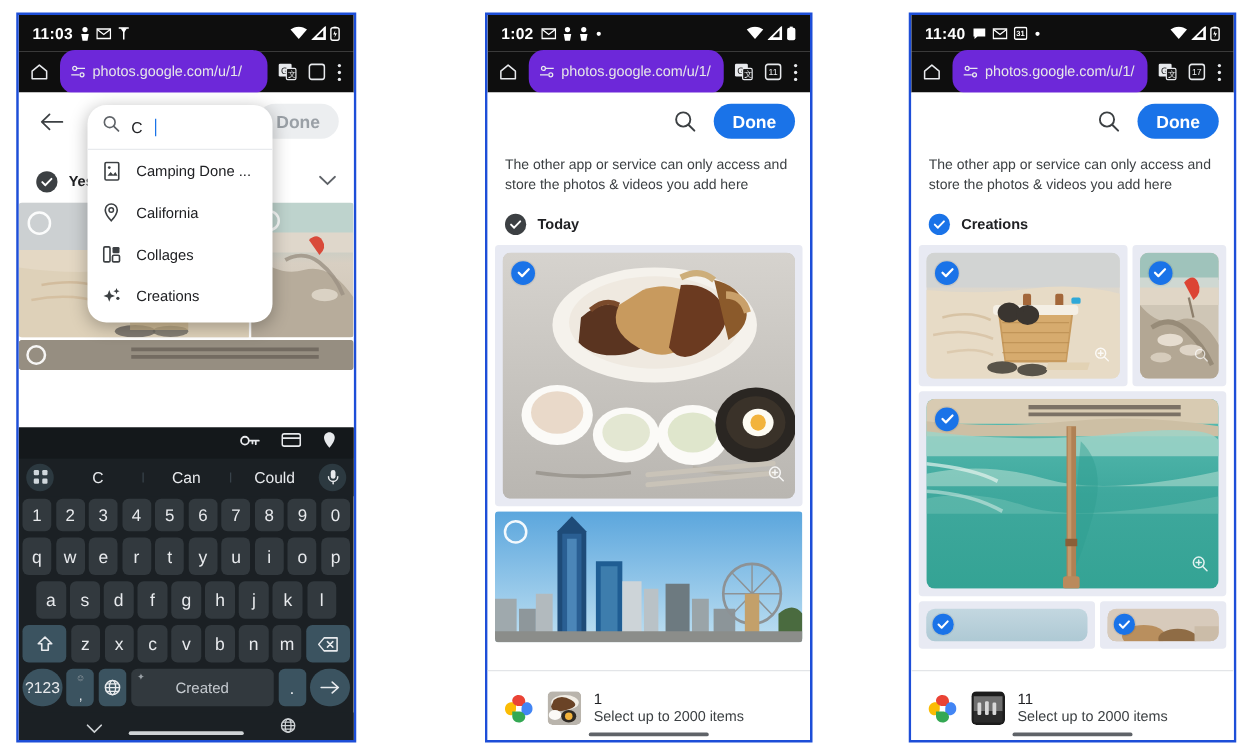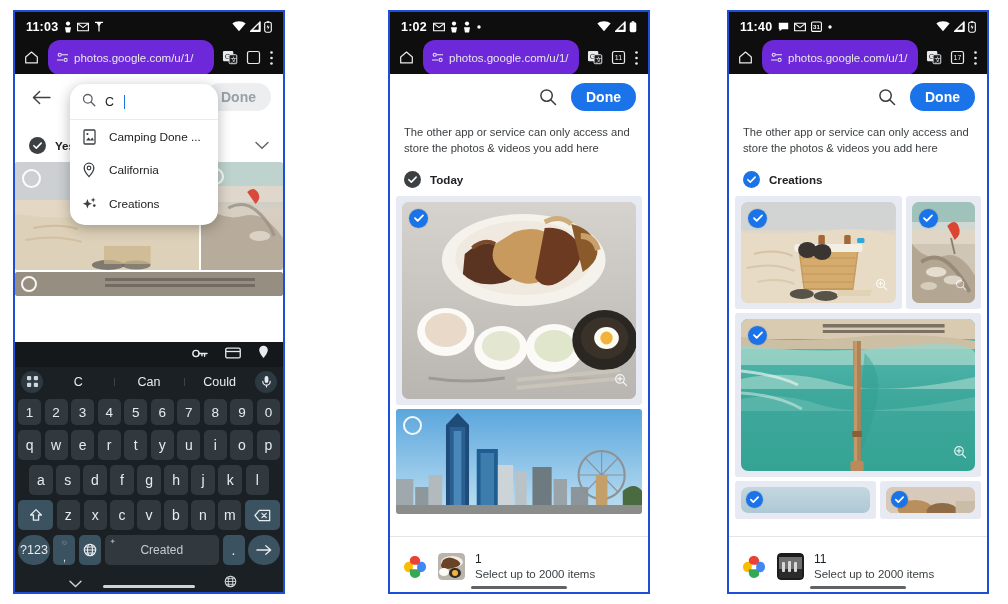--- a/index.html
+++ b/index.html
@@ -307,20 +307,28 @@
                 <circle cx="5.4" cy="5" r="1.1" fill="#3c4043"></circle>
               </svg></span>
         <span class="txt">Camping Done ...</span>
       </div>
       <div class="sugg">
         <span class="ic"><svg width="14" height="16" viewBox="0 0 14 16">
                 <path d="M7 1.2c-2.7 0-4.8 2.1-4.8 4.8 0 3.5 4.8 8.6 4.8 8.6s4.8-5.1 4.8-8.6c0-2.7-2.1-4.8-4.8-4.8z" fill="none" stroke="#3c4043" stroke-width="1.3"></path>
                 <circle cx="7" cy="6" r="1.8" fill="none" stroke="#3c4043" stroke-width="1.2"></circle>
               </svg></span>
         <span class="txt">California</span>
+      </div>
+      <div class="sugg">
+        <span class="ic"><svg width="15" height="15" viewBox="0 0 15 15">
+                <rect x="1" y="1.5" width="5" height="12" rx="1" fill="none" stroke="#3c4043" stroke-width="1.3"></rect>
+                <rect x="8" y="1.5" width="5.6" height="5" rx="1" fill="#3c4043"></rect>
+                <rect x="8" y="8.2" width="5.6" height="5.3" rx="1" fill="none" stroke="#3c4043" stroke-width="1.3"></rect>
+              </svg></span>
+        <span class="txt">Collages</span>
       </div>
       <div class="sugg" style="margin-bottom:4px;">
         <span class="ic"><svg width="15" height="15" viewBox="0 0 15 15">
                 <path d="M5.4 3l1.3 3.4L10 7.7 6.7 9 5.4 12.4 4.1 9 .8 7.7 4.1 6.4z" fill="#3c4043"></path>
                 <path d="M11.2 1.4l.7 1.8 1.8.7-1.8.7-.7 1.8-.7-1.8-1.8-.7 1.8-.7z" fill="#3c4043"></path>
                 <circle cx="12.3" cy="9.6" r="1.3" fill="#3c4043"></circle>
               </svg></span>
         <span class="txt">Creations</span>
       </div>
     </div>

